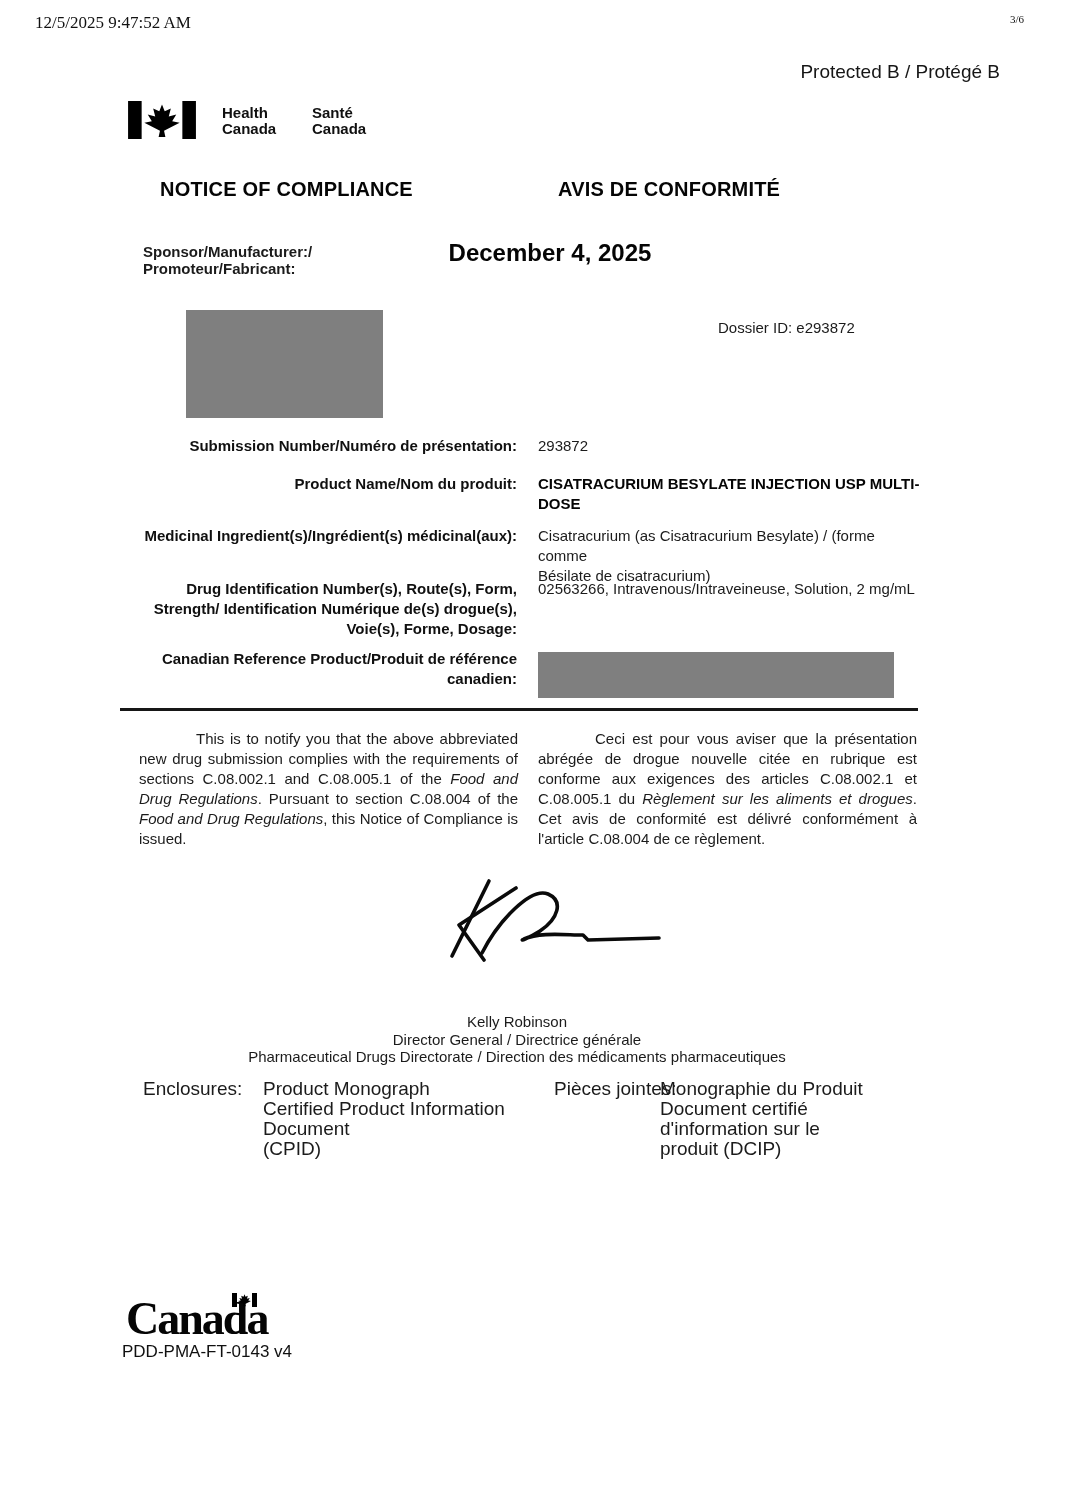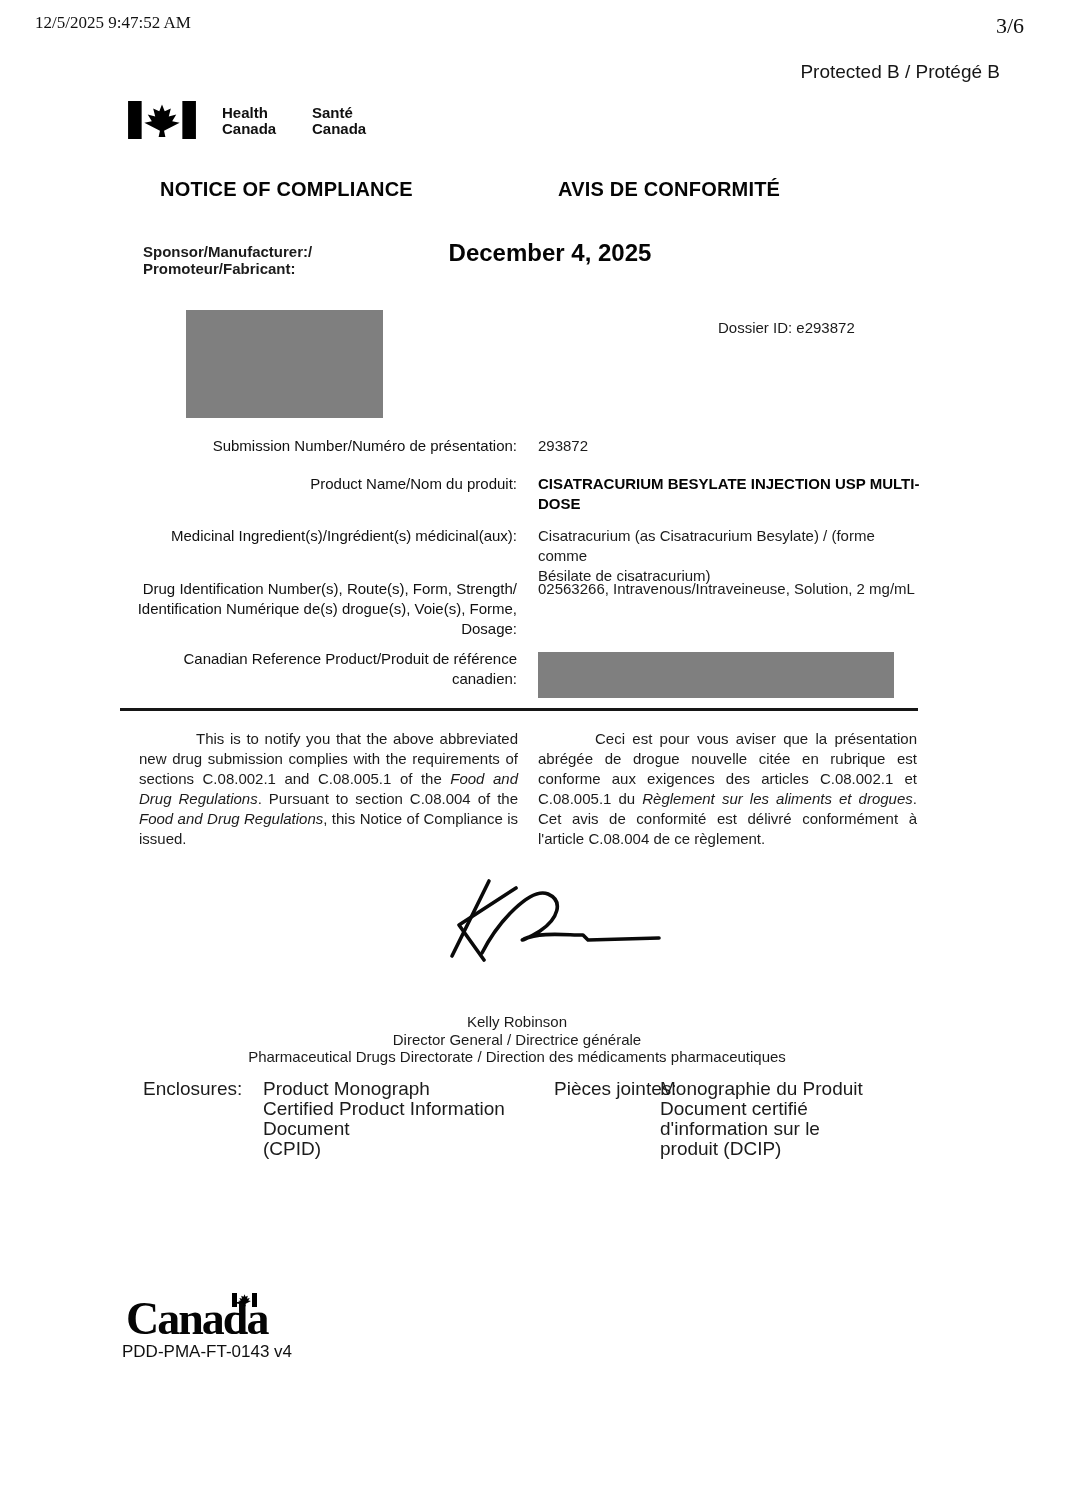--- a/index.html
+++ b/index.html
@@ -4,42 +4,42 @@
 <style>
   * { margin:0; padding:0; box-sizing:border-box; }
   body { background:#ffffff; font-family:"Liberation Sans", sans-serif; }
   .page {
     position:relative; width:1080px; height:1509px; margin:8px auto;
     background:#ffffff; color:#1b1b1b; overflow:hidden;
   }
   .abs { position:absolute; }
   .serif { font-family:"Liberation Serif", serif; }
   .print-ts { left:35px; top:5px; font-size:17px; color:#111; }
-  .print-page { right:56px; top:5px; font-size:22px; color:#111; }
+  .print-page { right:56px; top:5px; font-size:11px; color:#111; }
   .classification { right:80px; top:53px; font-size:19px; color:#161616; }
 
   
   .fip-flag { left:128px; top:93px; width:68px; height:38px; }
   .fip-text { font-size:15px; line-height:16px; font-weight:600; white-space:pre-line; color:#101010; }
   .fip-en { left:222px; top:97px; }
   .fip-fr { left:312px; top:97px; }
 
   .title { top:170px; font-size:20px; font-weight:bold; color:#050505; letter-spacing:.2px; }
   .title-en { left:160px; width:340px; }
   .title-fr { left:558px; width:340px; }
 
   .sponsor-label { left:143px; top:235px; font-size:15px; font-weight:bold; line-height:17px; white-space:pre-line; }
   .noc-date { left:400px; top:231px; width:300px; text-align:center; font-size:24px; font-weight:bold; color:#050505; }
 
   .redaction { background:#7f7f7f; }
   .redact-sponsor { left:186px; top:302px; width:197px; height:108px; }
   .dossier { left:718px; top:311px; font-size:15px; }
 
   .field-row { left:122px; width:800px; display:grid; grid-template-columns:395px 1fr; column-gap:21px; }
-  .field-label { font-size:15px; font-weight:normal; line-height:20px; text-align:right; color:#101010; }
+  .field-label { font-size:15px; font-weight:bold; line-height:20px; text-align:right; color:#101010; }
   .field-value { font-size:15px; line-height:20px; white-space:pre-line; }
   .field-value.bold { font-weight:bold; color:#050505; }
   .row-1 { top:428px; }
   .row-2 { top:466px; }
   .row-3 { top:518px; }
   .row-4 { top:571px; }
   .row-5 { top:641px; }
   .redact-crp { width:356px; height:46px; margin-top:3px; }
 
   .divider { left:120px; top:700px; width:798px; height:3px; background:#161616; }

